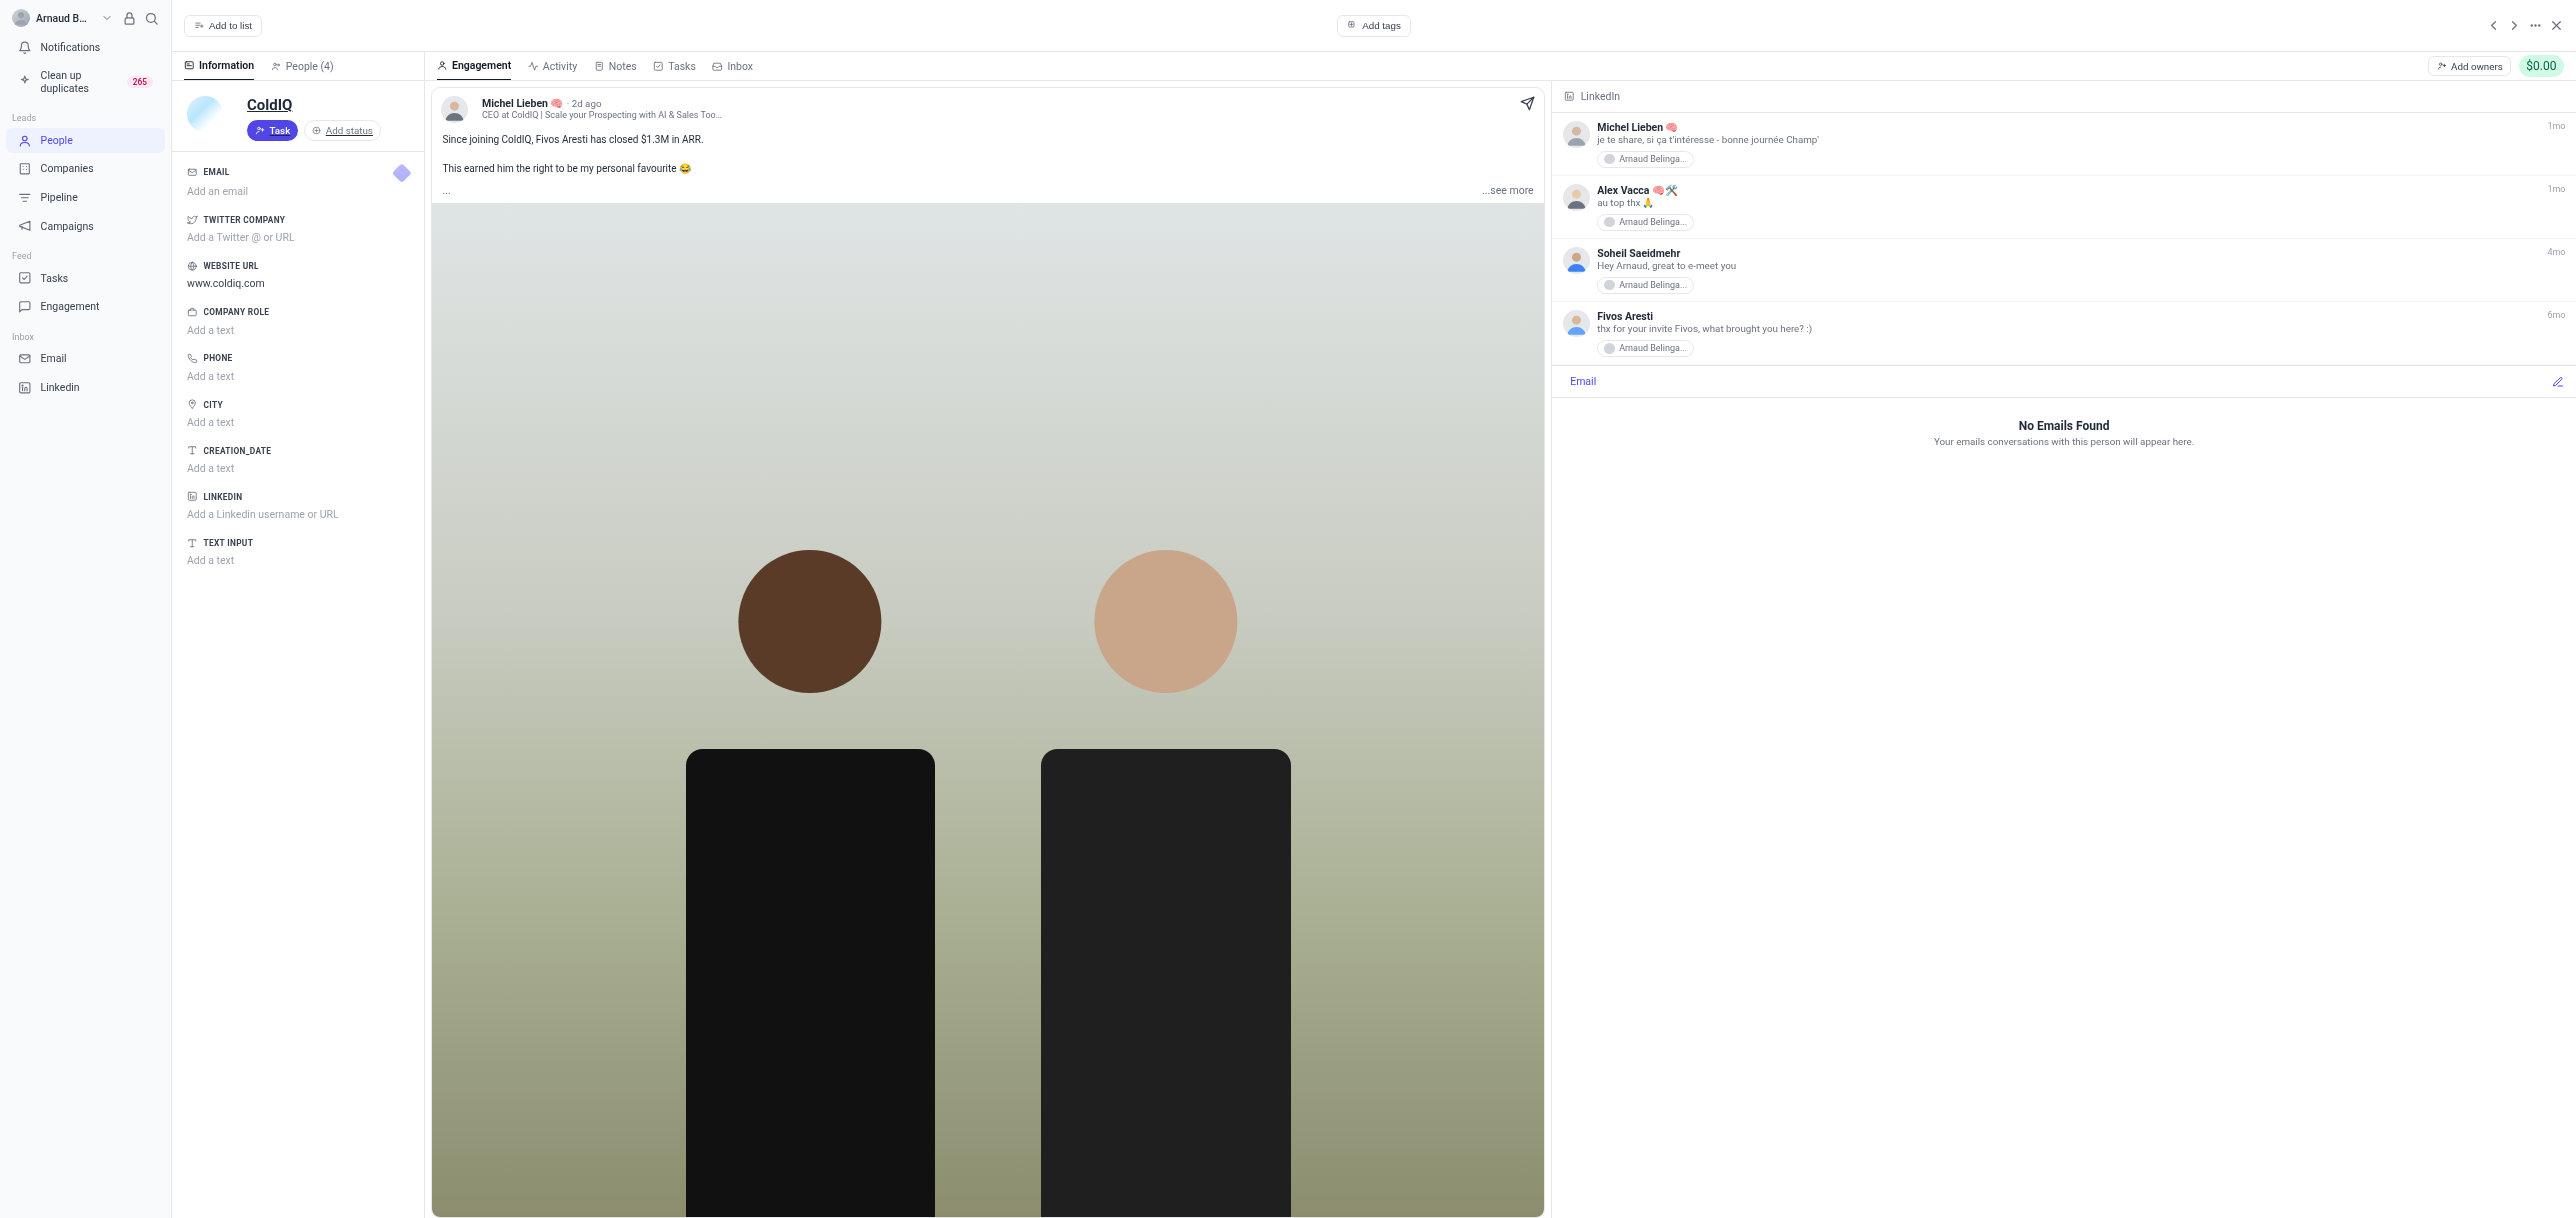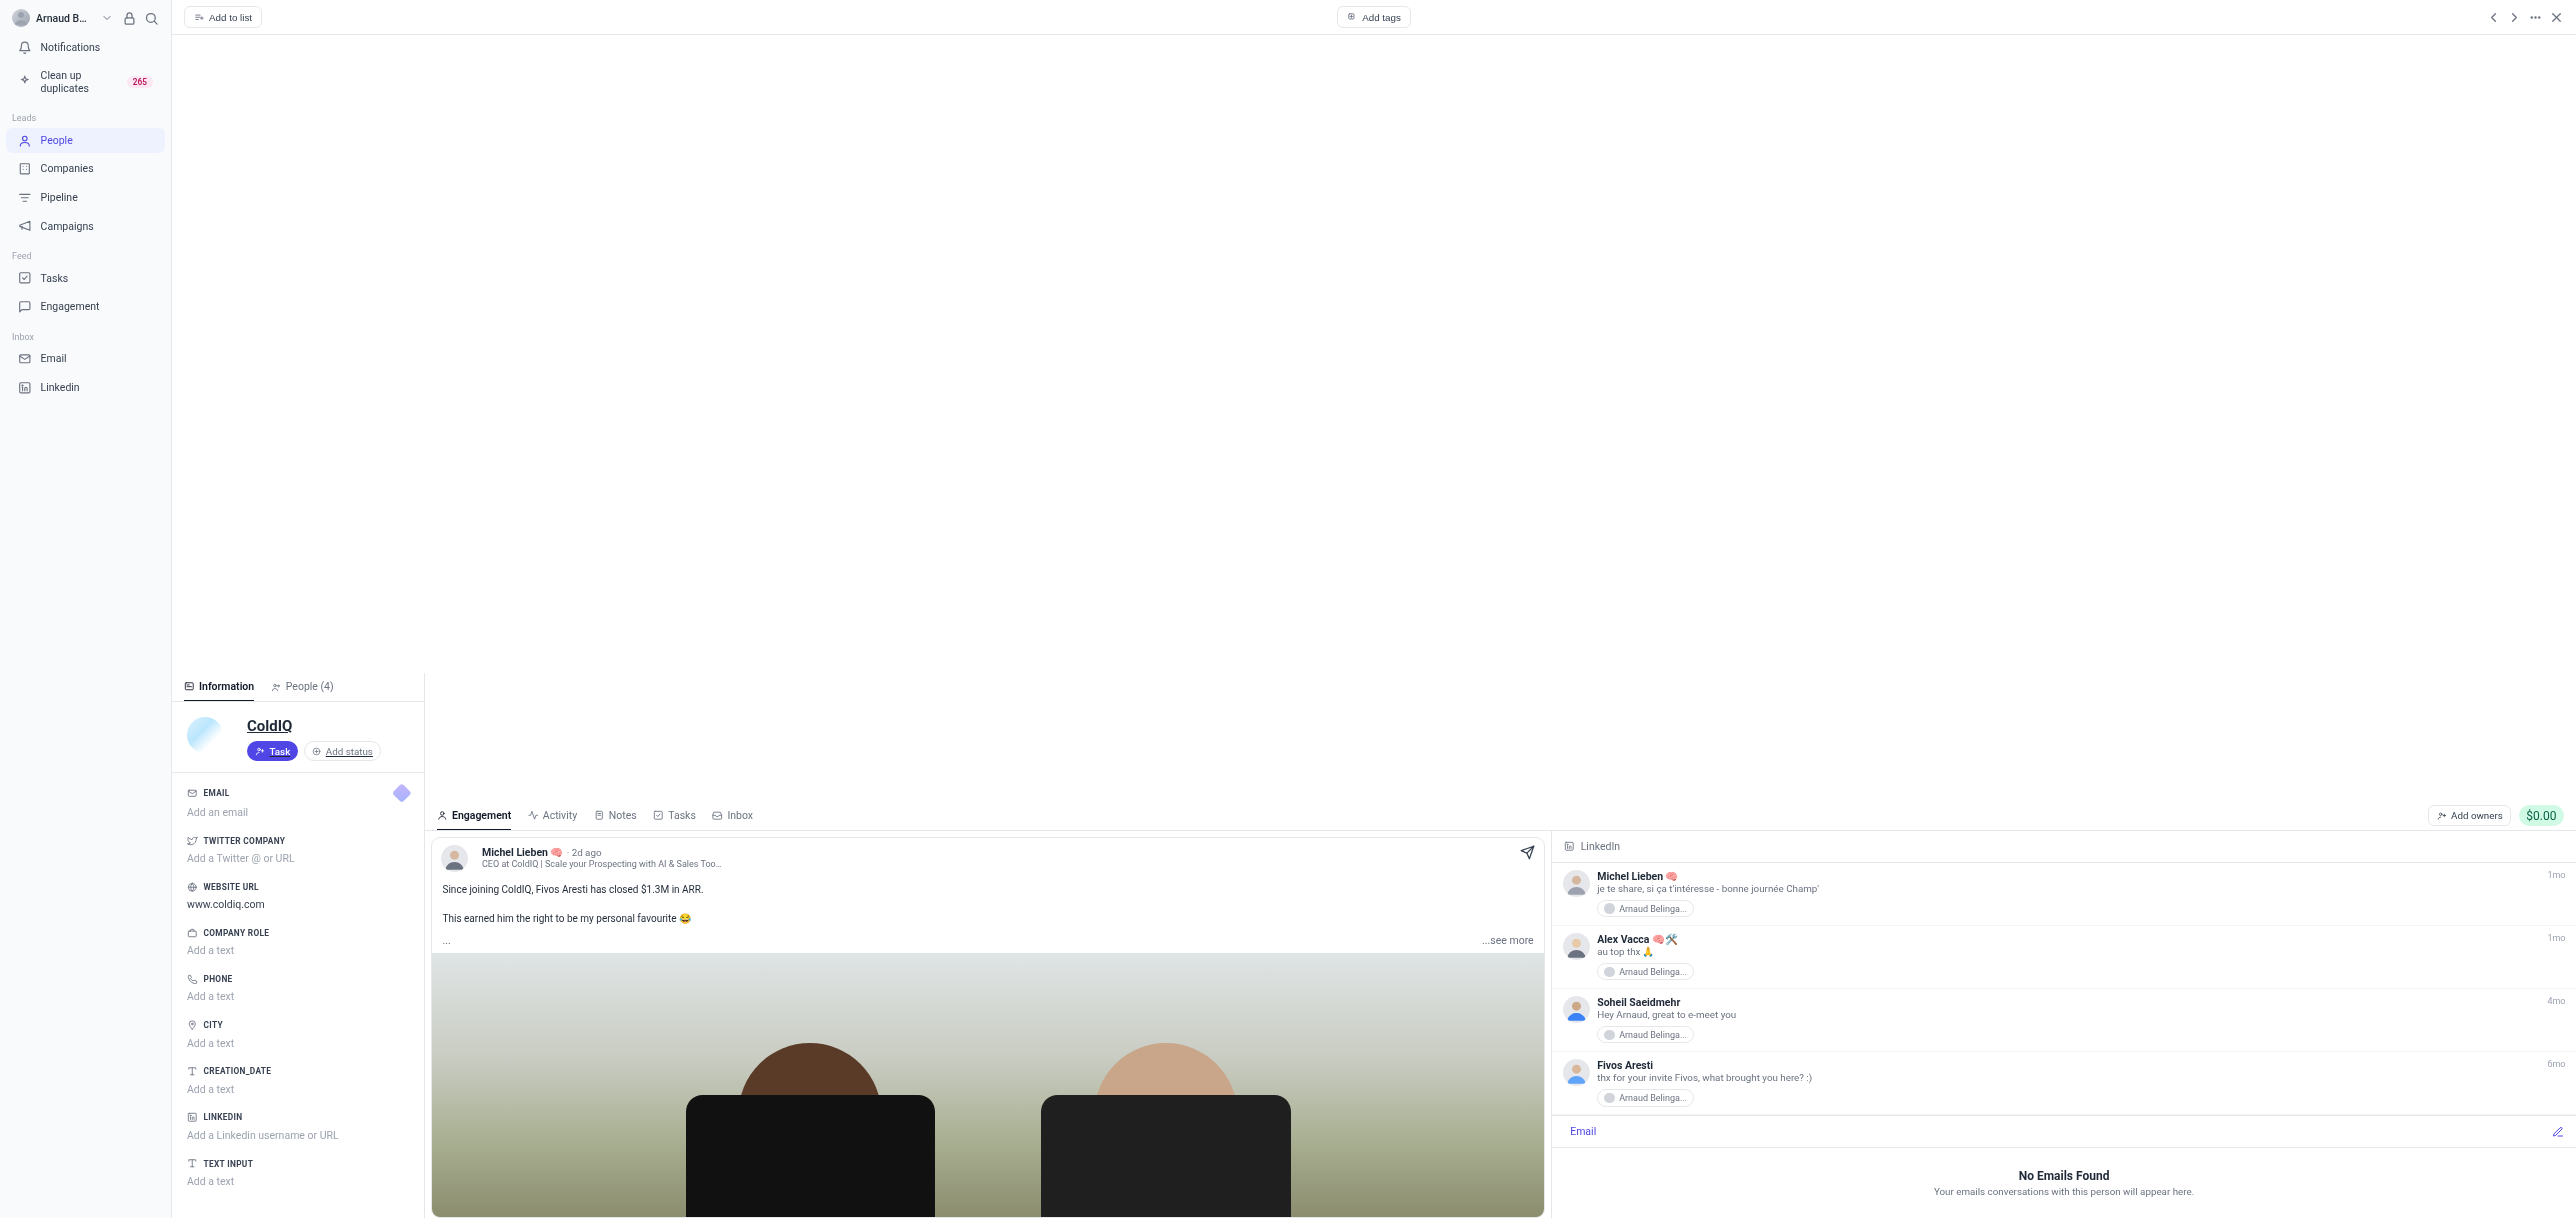--- a/index.html
+++ b/index.html
@@ -19,26 +19,26 @@
   .sidebar-row .icon { width: 13.6px; height: 13.6px; color: #6b7280; flex-shrink:0; display:inline-flex; align-items:center; }
   .sidebar-row.active { background: #eef2ff; color: #4f46e5; }
   .sidebar-row.active .icon { color:#4f46e5; }
   .sidebar-section-label { font-size: 9px; color: #9ca3af; padding: 10.5px 12px 3px; }
   .badge-pink { margin-left: auto; background: #fce7f3; color: #be185d; font-size: 8.3px; font-weight: 600; padding: 0.8px 6px; border-radius: 752px; }
 
   
   .main { flex: 1; display: flex; flex-direction: column; min-width: 0; }
 
   
-  .topbar { height: 35px; display: flex; align-items: center; padding: 0 12px; gap: 6px; border-bottom: 0.8px solid #e5e7eb; }
+  .topbar { height: 52px; display: flex; align-items: center; padding: 0 12px; gap: 6px; border-bottom: 0.8px solid #e5e7eb; }
   .chip { display: inline-flex; align-items: center; gap: 4.5px; padding: 4.5px 9px; font-size: 9.8px; color: #374151; border: 0.8px solid #e5e7eb; border-radius: 6px; cursor: pointer; background:#fff;}
   .chip svg { width:10.5px; height:10.5px; color:#6b7280; }
   .spacer { flex: 1; }
 
-  .columns { flex: 1; display: flex; min-height: 0; align-items: flex-end; }
+  .columns { flex: 1; display: flex; min-height: 0; }
   .col { border-right: 0.8px solid #e5e7eb; display: flex; flex-direction: column; min-height: 0; overflow: hidden; }
 
   
   .col-info { width: 253px; }
   .tabs { display: flex; align-items: center; gap: 16.6px; padding: 0 12px; height: 29px; border-bottom: 0.8px solid #e5e7eb; font-size: 10.5px; color: #6b7280; }
   .tab { display: inline-flex; align-items: center; gap: 4.5px; height: 100%; cursor: pointer; }
   .tab.active { color: #111827; font-weight: 600; border-bottom: 1.5px solid #111827; }
   .tab svg { width:10.5px; height:10.5px; }
   .company-header { padding: 15px 15px 10.5px; display: flex; align-items: flex-start; gap: 24px; border-bottom:0.8px solid #e5e7eb;text-decoration:underline; }
   .company-logo { width: 36px; height: 36px; border-radius: 50%; background: linear-gradient(135deg,#e0f2fe 0%, #bae6fd 40%, #ffffff 70%); flex-shrink:0;}

